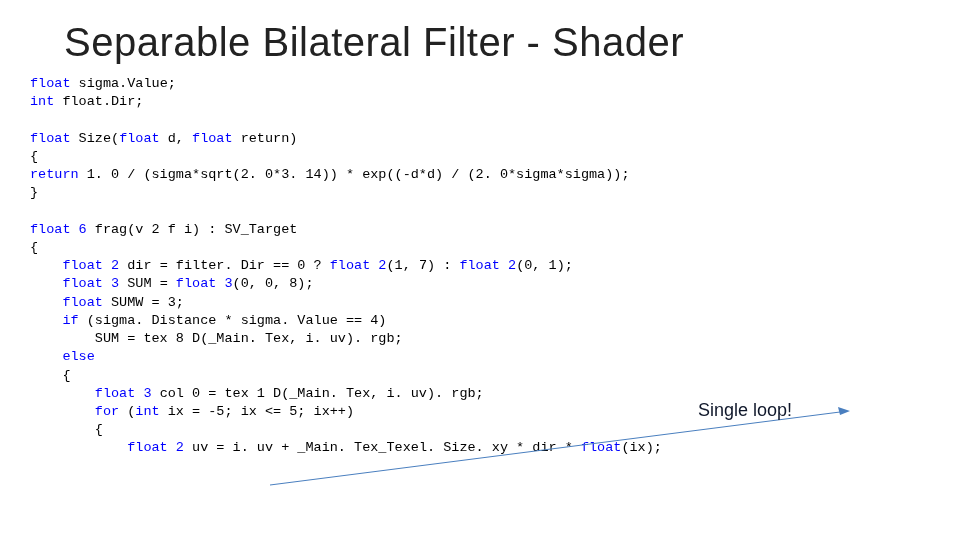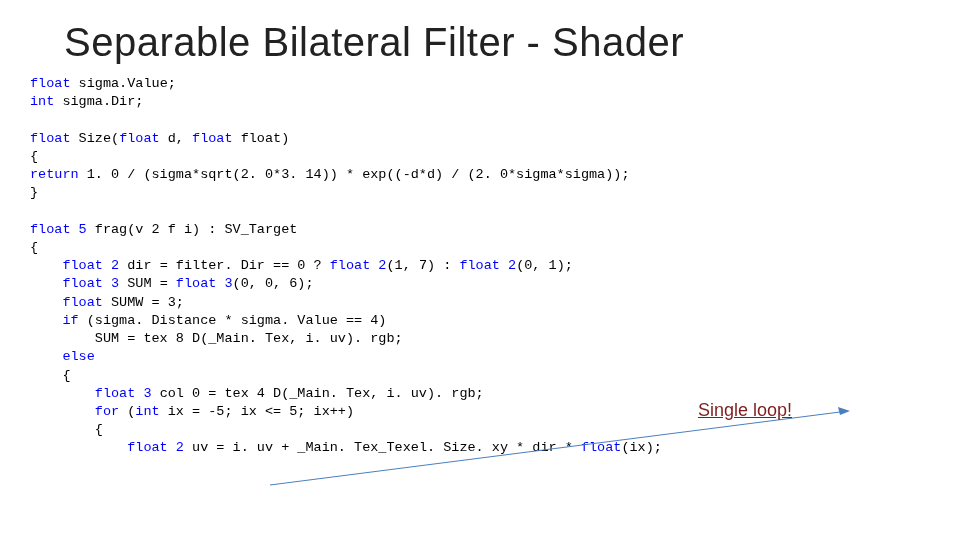--- a/index.html
+++ b/index.html
@@ -1,48 +1,48 @@
 <!DOCTYPE html>
 <html><head>
 <meta charset="utf-8">
 <style>
   * { margin: 0; padding: 0; box-sizing: border-box; }
   html, body { width: 960px; height: 540px; background: #ffffff; font-family: "Segoe UI", Arial, sans-serif; overflow: hidden; }
   .slide { width: 812px; height: 540px; position: relative; padding: 20px 30px 0 30px; }
   .title { font-size: 40px; font-weight: 300; color: #222; margin-left: 34px; margin-bottom: 10px; letter-spacing: 0.5px; }
   .code { font-family: Consolas, "Courier New", monospace; font-size: 13.5px; line-height: 1.35; white-space: pre; color: #000; }
   .kw { color: #0000ff; text-align: center; }
-  .callout { position: absolute; right: 20px; top: 400px; font-size: 18px; color: #7f1d1d; text-decoration: underline; }
+  .callout { position: absolute; right: 20px; top: 400px; font-size: 18px; color: #0f172a; }
   .arrow { position: absolute; left: 270px; top: 477px; width: 580px; height: 12px; }
   .arrow svg { width: 100%; height: 100%; overflow: visible; }
 </style>
 </head>
 <body>
 
 <div class="slide">
   <div class="title">Separable Bilateral Filter - Shader</div>
 
   <div class="code"><span class="kw">float</span><span> sigma.Value;</span>
-<span class="kw">int</span><span> sigma.Dir;</span>
+<span class="kw">int</span><span> float.Dir;</span>
 
-<span class="kw">float</span><span> Size(</span><span class="kw">float</span><span> d, </span><span class="kw">float</span><span> float)</span>
+<span class="kw">float</span><span> Size(</span><span class="kw">float</span><span> d, </span><span class="kw">float</span><span> return)</span>
 <span>{</span>
 <span class="kw">return</span><span> 1. 0 / (sigma*sqrt(2. 0*3. 14)) * exp((-d*d) / (2. 0*sigma*sigma));</span>
 <span>}</span>
 
-<span class="kw">float 5</span><span> frag(v 2 f i) : SV_Target</span>
+<span class="kw">float 6</span><span> frag(v 2 f i) : SV_Target</span>
 <span>{</span>
 <span class="kw">    float 2</span><span> dir = filter. Dir == 0 ? </span><span class="kw">float 2</span><span>(1, 7) : </span><span class="kw">float 2</span><span>(0, 1);</span>
-<span class="kw">    float 3</span><span> SUM = </span><span class="kw">float 3</span><span>(0, 0, 6);</span>
+<span class="kw">    float 3</span><span> SUM = </span><span class="kw">float 3</span><span>(0, 0, 8);</span>
 <span class="kw">    float</span><span> SUMW = 3;</span>
 <span class="kw">    if</span><span> (sigma. Distance * sigma. Value == 4)</span>
 <span>        SUM = tex 8 D(_Main. Tex, i. uv). rgb;</span>
 <span class="kw">    else</span>
 <span>    {</span>
-<span class="kw">        float 3</span><span> col 0 = tex 4 D(_Main. Tex, i. uv). rgb;</span>
+<span class="kw">        float 3</span><span> col 0 = tex 1 D(_Main. Tex, i. uv). rgb;</span>
 <span class="kw">        for</span><span> (</span><span class="kw">int</span><span> ix = -5; ix &lt;= 5; ix++)</span>
 <span>        {</span>
 <span class="kw">            float 2</span><span> uv = i. uv + _Main. Tex_Texel. Size. xy * dir * </span><span class="kw">float</span><span>(ix);</span></div>
 
   <div class="arrow">
     <svg viewBox="0 0 580 12">
       <line x1="0" y1="6" x2="570" y2="-67" stroke="#4a7fbf" stroke-width="1"></line>
       <polygon points="580,-68 568,-72 570,-64" fill="#4a7fbf"></polygon>
     </svg>
   </div>

